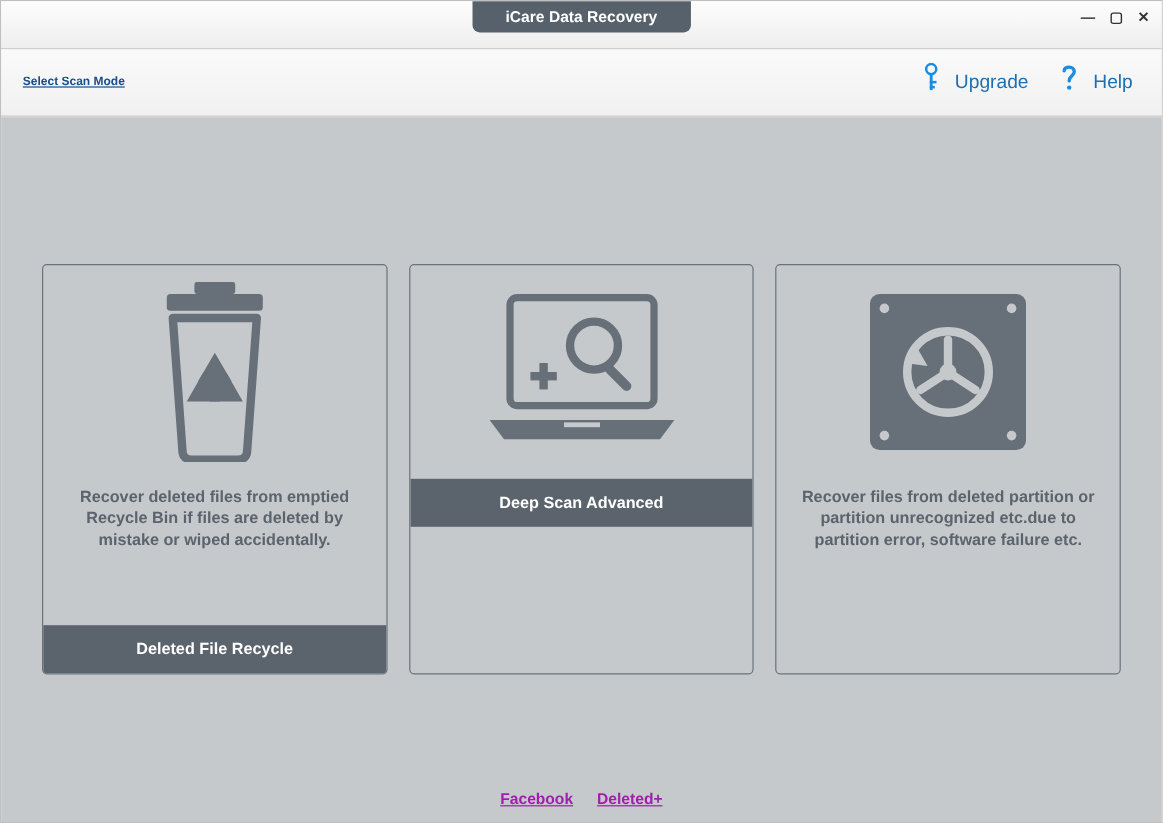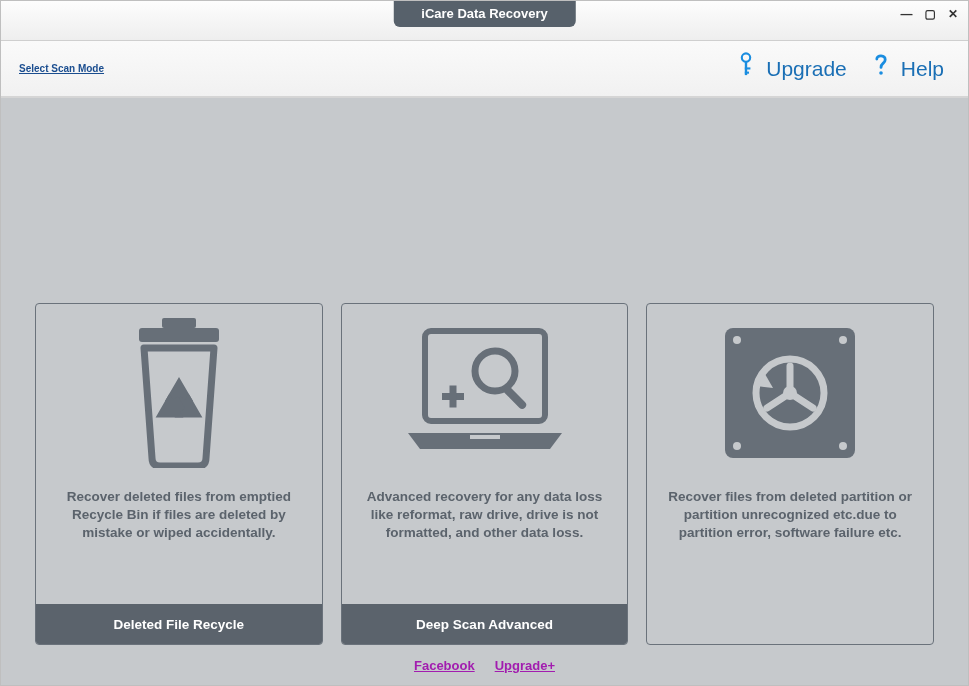--- a/index.html
+++ b/index.html
@@ -9,25 +9,25 @@
   
   .titlebar { height: 40px; background: linear-gradient(#fdfdfd, #eeeeee); border-bottom: 1px solid #cfcfcf; position: relative; display:flex; align-items:flex-start; }
   .title-tab { position:absolute; left:50%; transform:translateX(-50%); top:0; background:#57616b; color:#fff; font-size:13px; font-weight:bold; padding:5px 28px 6px; border-radius:0 0 6px 6px; }
   .win-controls { position:absolute; right:10px; top:6px; display:flex; gap:12px; font-size:12px; color:#333; }
   .win-controls span { cursor:pointer; font-family: Arial; font-weight:bold; }
 
   
   .toolbar { height: 56px; background: linear-gradient(#fafafa,#f1f1f1); border-bottom:1px solid #d5d5d5; display:flex; align-items:center; justify-content:space-between; padding:0 18px; }
   .toolbar .label { color:#1a4d8f; font-size:10px; font-weight:bold;text-decoration:underline; }
   .toolbar .actions { display:flex; align-items:center; gap:8px; }
-  .toolbar .act { display:flex; align-items:center; gap:6px; color:#1a6fb5; font-size:21px; cursor:pointer; padding:4px 6px; }
+  .toolbar .act { display:flex; align-items:center; gap:6px; color:#1a6fb5; font-size:16px; cursor:pointer; padding:4px 6px; }
   .toolbar .act svg { width:28px; height:28px; }
 
   
-  .main { flex:1; background:#c6c9cc; padding:38px 34px 40px; display:flex; gap:18px; justify-content:center; align-items:flex-end; position:relative; border-top:1px solid #d5d5d5; }
+  .main { flex:1; background:#c6c9cc; padding:38px 34px 40px; display:flex; gap:18px; justify-content:center; align-items:center; position:relative; border-top:1px solid #d5d5d5; }
   .card { width:290px; height:342px; background:#c6c9cc; border:1px solid #6a727b; border-radius:4px; display:flex; flex-direction:column; overflow:hidden; cursor:pointer; }
   .card .icon-area { flex: 0 0 178px; display:flex; align-items:center; justify-content:center; }
   .card .desc { flex:1; padding:6px 16px 0; color:#5b636c; font-size:13.5px; font-weight:bold; text-align:center; line-height:1.35; }
   .card .footer { height:40px; background:#5b636c; color:#fff; display:flex; align-items:center; justify-content:center; font-size:13.5px; font-weight:bold; }
 
   
   .bottom-links { position:absolute; bottom:12px; left:0; right:0; display:flex; justify-content:center; gap:20px; }
   .bottom-links a { color:#a21caf; font-size:13px; font-weight:bold; text-decoration:underline; cursor:pointer; }
   svg .fill   { fill:#676f78; }
 </style>
@@ -108,21 +108,20 @@
           <path d="M8 110 H162 L150 126 H20 Z" class="fill"></path>
           <rect x="70" y="112" width="30" height="4" fill="#c6c9cc"></rect>
 
           <circle cx="95" cy="48" r="20" fill="none" stroke="#676f78" stroke-width="7"></circle>
           <rect x="108" y="62" width="28" height="8" rx="4" transform="rotate(45 108 62)" class="fill"></rect>
 
           <rect x="42" y="70" width="22" height="7" class="fill"></rect>
           <rect x="49.5" y="62.5" width="7" height="22" class="fill"></rect>
         </svg>
       </div>
-      <div class="desc">Advanced recovery for any data loss like reformat, raw drive, drive is not formatted, and other data loss.</div>
       <div class="footer">Deep Scan Advanced</div>
     </div>
 
     <div class="card">
       <div class="icon-area">
         <svg width="150" height="150" viewBox="0 0 150 150">
           <rect x="10" y="10" width="130" height="130" rx="8" class="fill"></rect>
 
           <circle cx="22" cy="22" r="4" fill="#c6c9cc"></circle>
             <circle cx="128" cy="22" r="4" fill="#c6c9cc"></circle>
@@ -139,17 +138,17 @@
           <circle cx="75" cy="75" r="7" fill="#c6c9cc"></circle>
 
           <path d="M42 68 L50 56 L58 70 Z" fill="#c6c9cc"></path>
         </svg>
       </div>
       <div class="desc">Recover files from deleted partition or partition unrecognized etc.due to partition error, software failure etc.</div>
     </div>
 
     <div class="bottom-links">
       <a>Facebook</a>
-      <a>Upgrade+</a>
+      <a>Deleted+</a>
     </div>
 
   </div>
 </div>
 
 </body></html>

